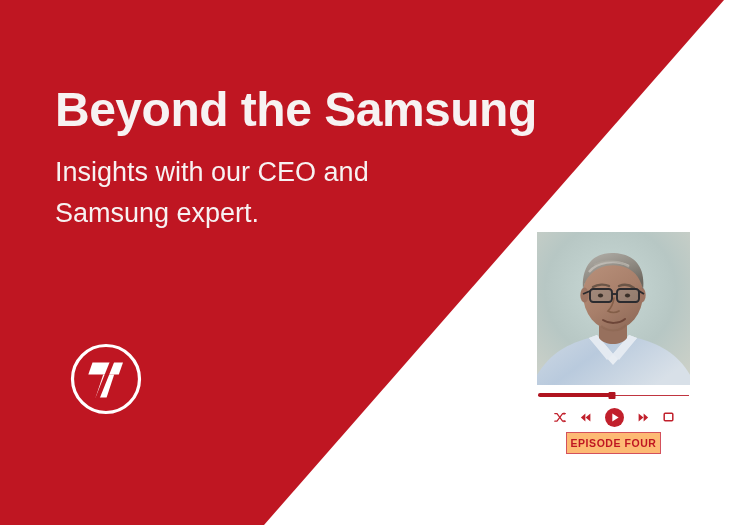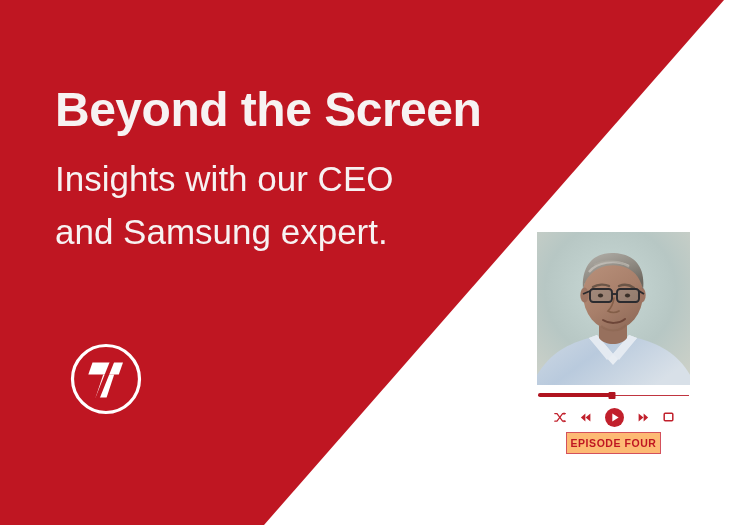--- a/index.html
+++ b/index.html
@@ -44,21 +44,21 @@
     font-size: 48px;
     font-weight: bold;
     color: #f7f2f2;
     letter-spacing: -0.5px;
     line-height: 1.08;
     white-space: nowrap;
   }
 
   .subtitle {
     margin-top: 16px;
-    font-size: 35px;
+    font-size: 27px;
     font-weight: 400;
     color: #f7f2f2;
     line-height: 1.52;
     max-width: 400px;
   }
 
   
   .logo {
     position: absolute;
     left: 68px;
@@ -157,21 +157,21 @@
   }
 </style>
 </head>
 <body>
 
 <div id="canvas">
 
   <div class="red-panel"></div>
 
   <div class="headline-block">
-    <div class="title">Beyond the Screen</div>
+    <div class="title">Beyond the Samsung</div>
     <div class="subtitle">Insights with our CEO and Samsung expert.</div>
   </div>
 
   <div class="logo">
     <svg viewBox="0 0 76 76" xmlns="http://www.w3.org/2000/svg" aria-hidden="true">
       <circle cx="38" cy="38" r="33.5" fill="none" stroke="#ffffff" stroke-width="3.2"></circle>
 
       <g fill="#ffffff">
         <path d="M24.5 21.5 L55.0 21.5 L50.8 33.5 L20.3 33.5 Z"></path>
         <path d="M35.2 33.5 L46.2 33.5 L38.6 56.5 L27.6 56.5 Z"></path>

